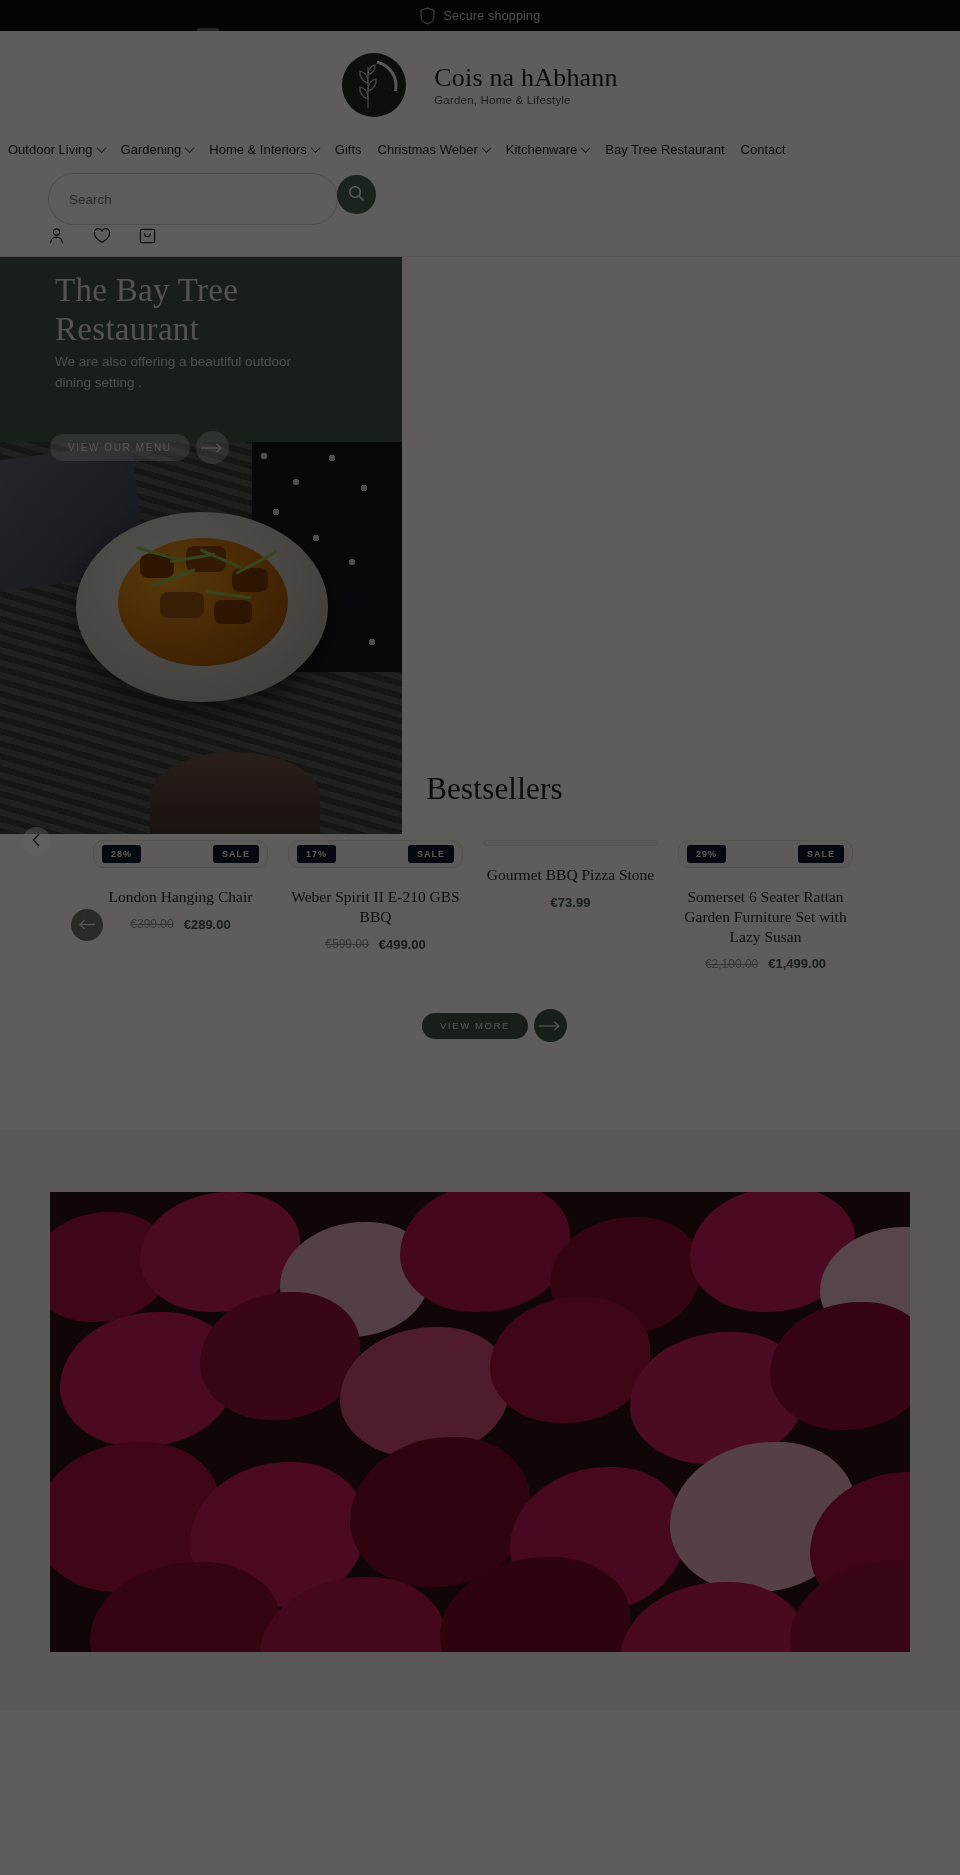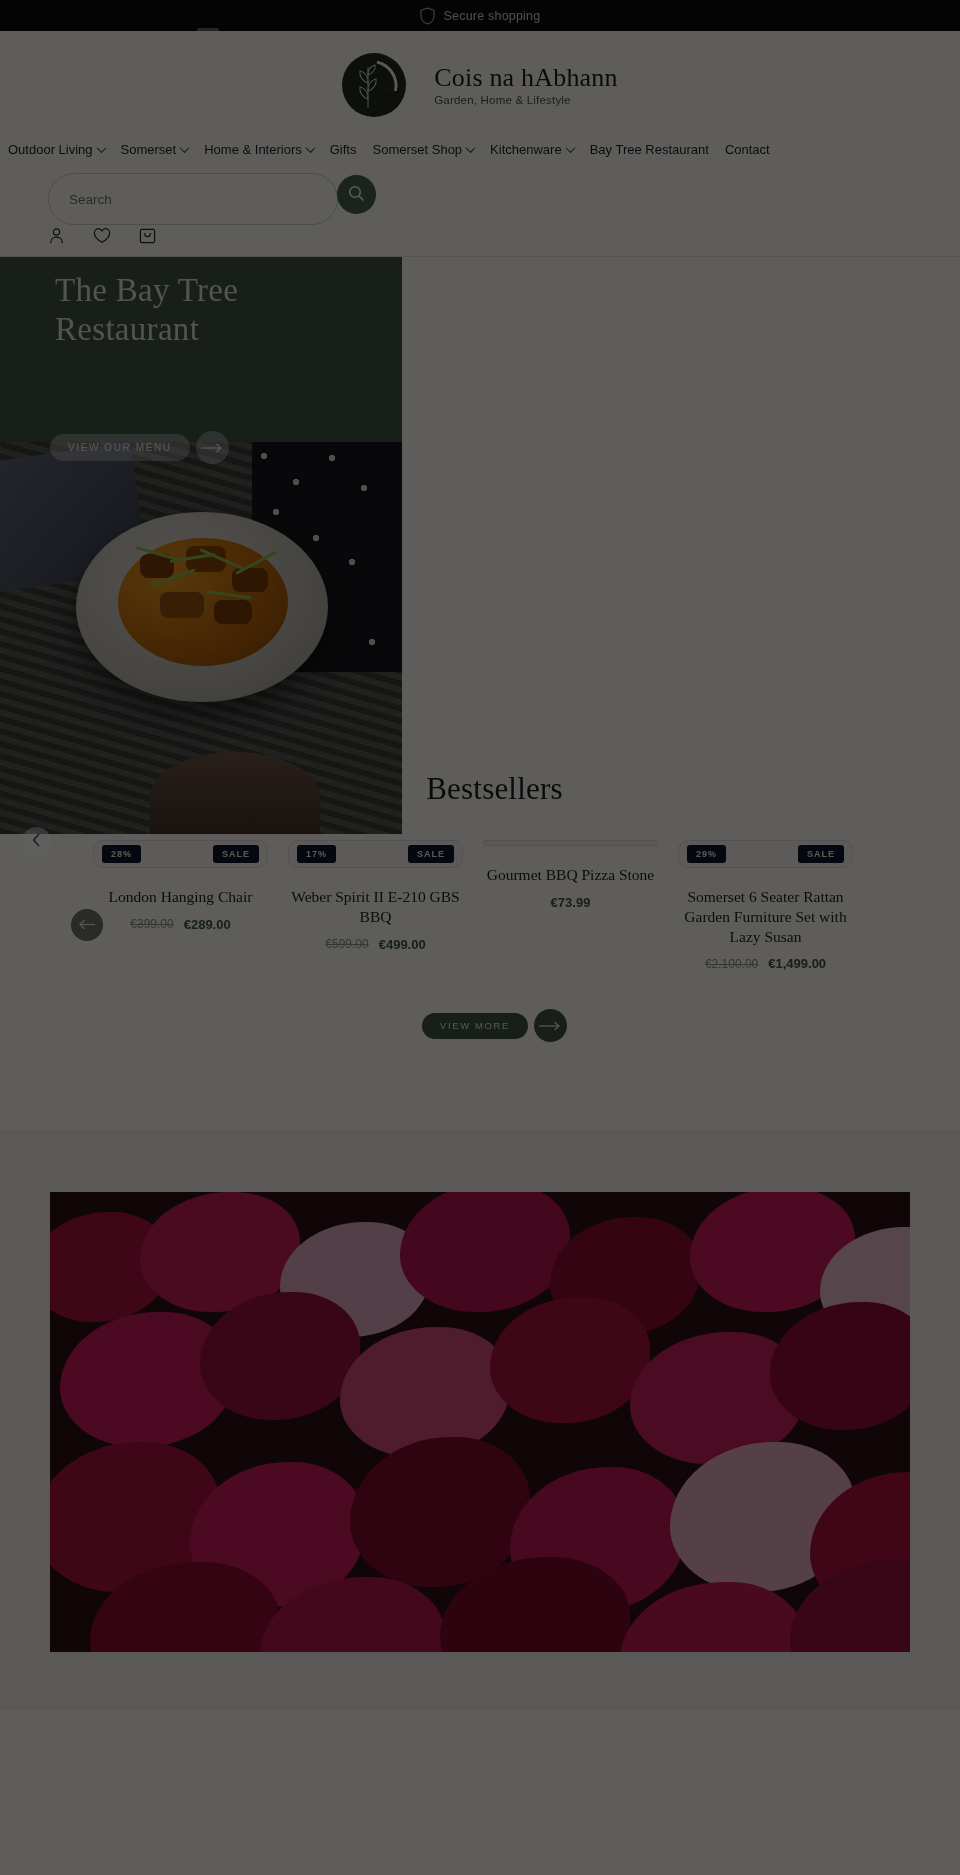--- a/index.html
+++ b/index.html
@@ -281,32 +281,32 @@
         <div class="logo-sub">Garden, Home &amp; Lifestyle</div>
       </div>
     </div>
 
     <nav class="mainnav">
       <span class="nav-item">
         <span>Outdoor Living</span>
         <i class="caret"></i>
       </span>
       <span class="nav-item">
-        <span>Somerset</span>
+        <span>Gardening</span>
         <i class="caret"></i>
       </span>
       <span class="nav-item">
         <span>Home &amp; Interiors</span>
         <i class="caret"></i>
       </span>
       <span class="nav-item">
         <span>Gifts</span>
       </span>
       <span class="nav-item">
-        <span>Somerset Shop</span>
+        <span>Christmas Weber</span>
         <i class="caret"></i>
       </span>
       <span class="nav-item">
         <span>Kitchenware</span>
         <i class="caret"></i>
       </span>
       <span class="nav-item">
         <span>Bay Tree Restaurant</span>
       </span>
       <span class="nav-item">
@@ -345,20 +345,21 @@
           <rect x="1.4" y="3.3" width="14.2" height="13.3" rx="1.6"></rect>
           <path d="M5.6 7 C5.6 9.2 6.9 10.6 8.5 10.6 C10.1 10.6 11.4 9.2 11.4 7"></path>
         </svg>
       </span>
     </div>
   </header>
 
   <section class="hero">
     <div class="hero-top"></div>
     <h1>The Bay Tree Restaurant</h1>
+    <p>We are also offering a beautiful outdoor dining setting .</p>
 
     <div class="hero-photo">
       <div class="food">
         <div class="tablecloth"></div>
         <div class="napkin"></div>
         <div class="dots"></div>
         <div class="plate"></div>
         <div class="curry"></div>
         <div class="chunk" style="left:140px;top:112px;width:34px;height:24px;"></div>
         <div class="chunk" style="left:186px;top:104px;width:40px;height:26px;background:#8a4607;"></div>

